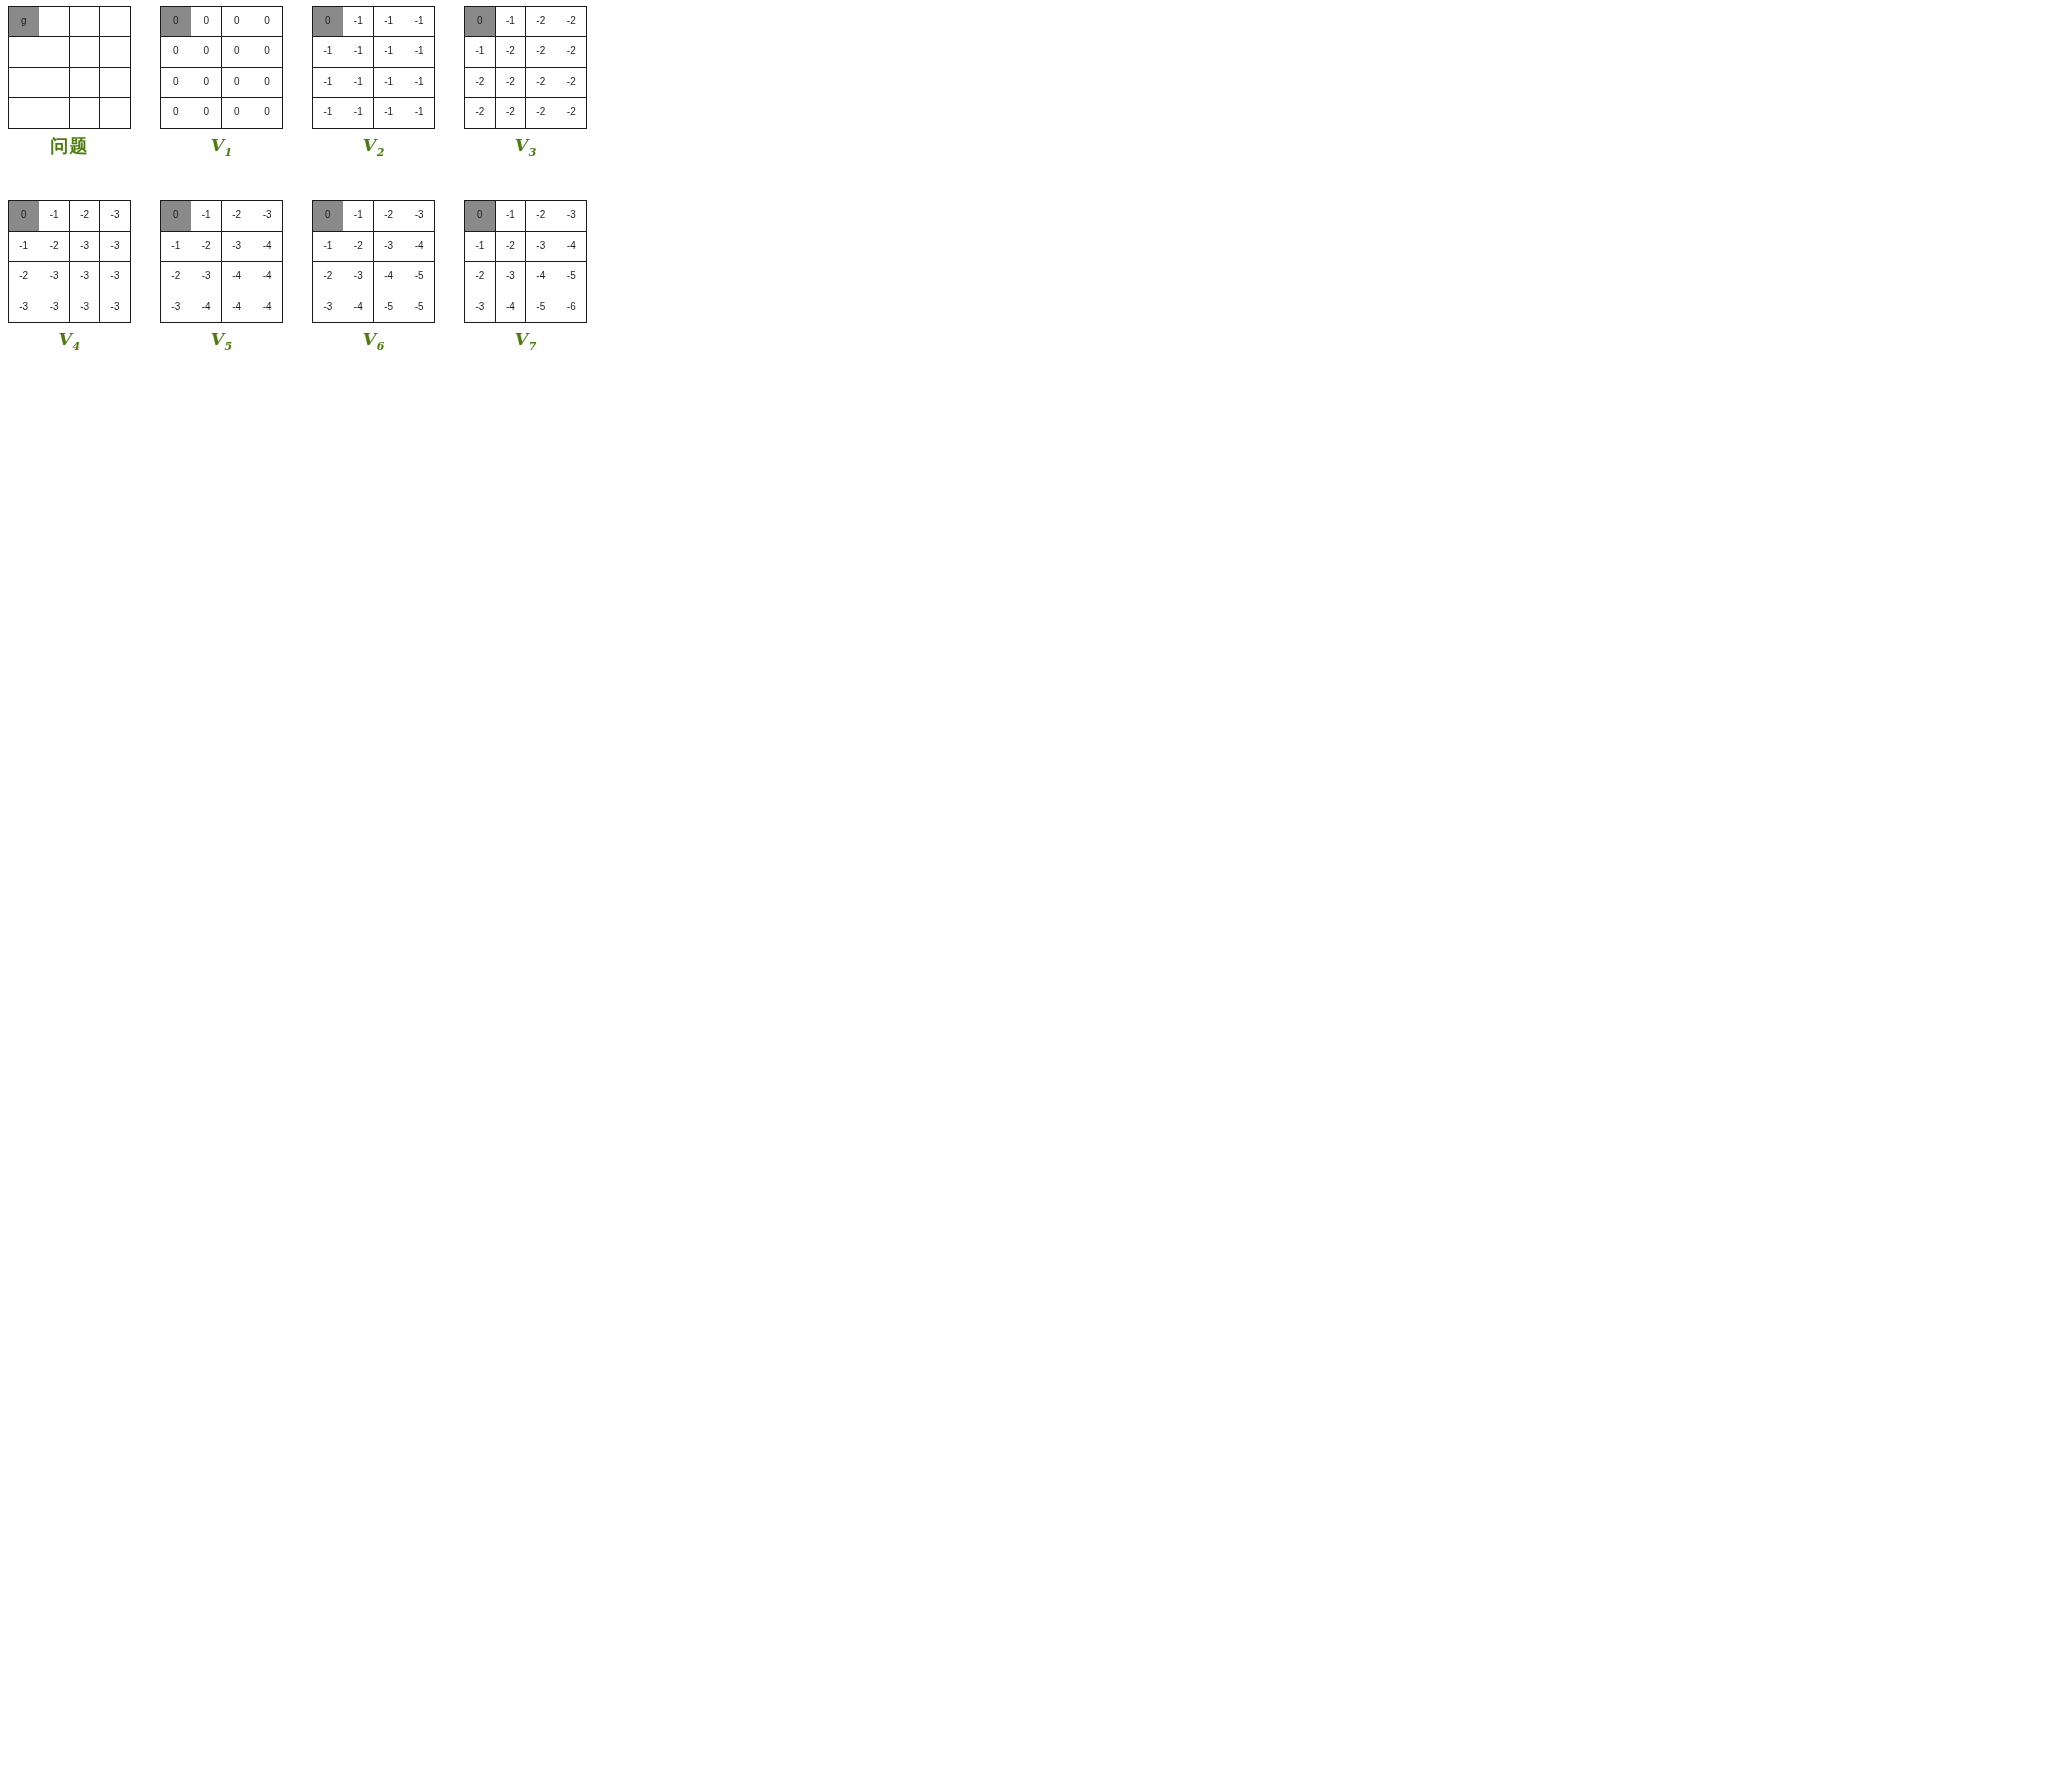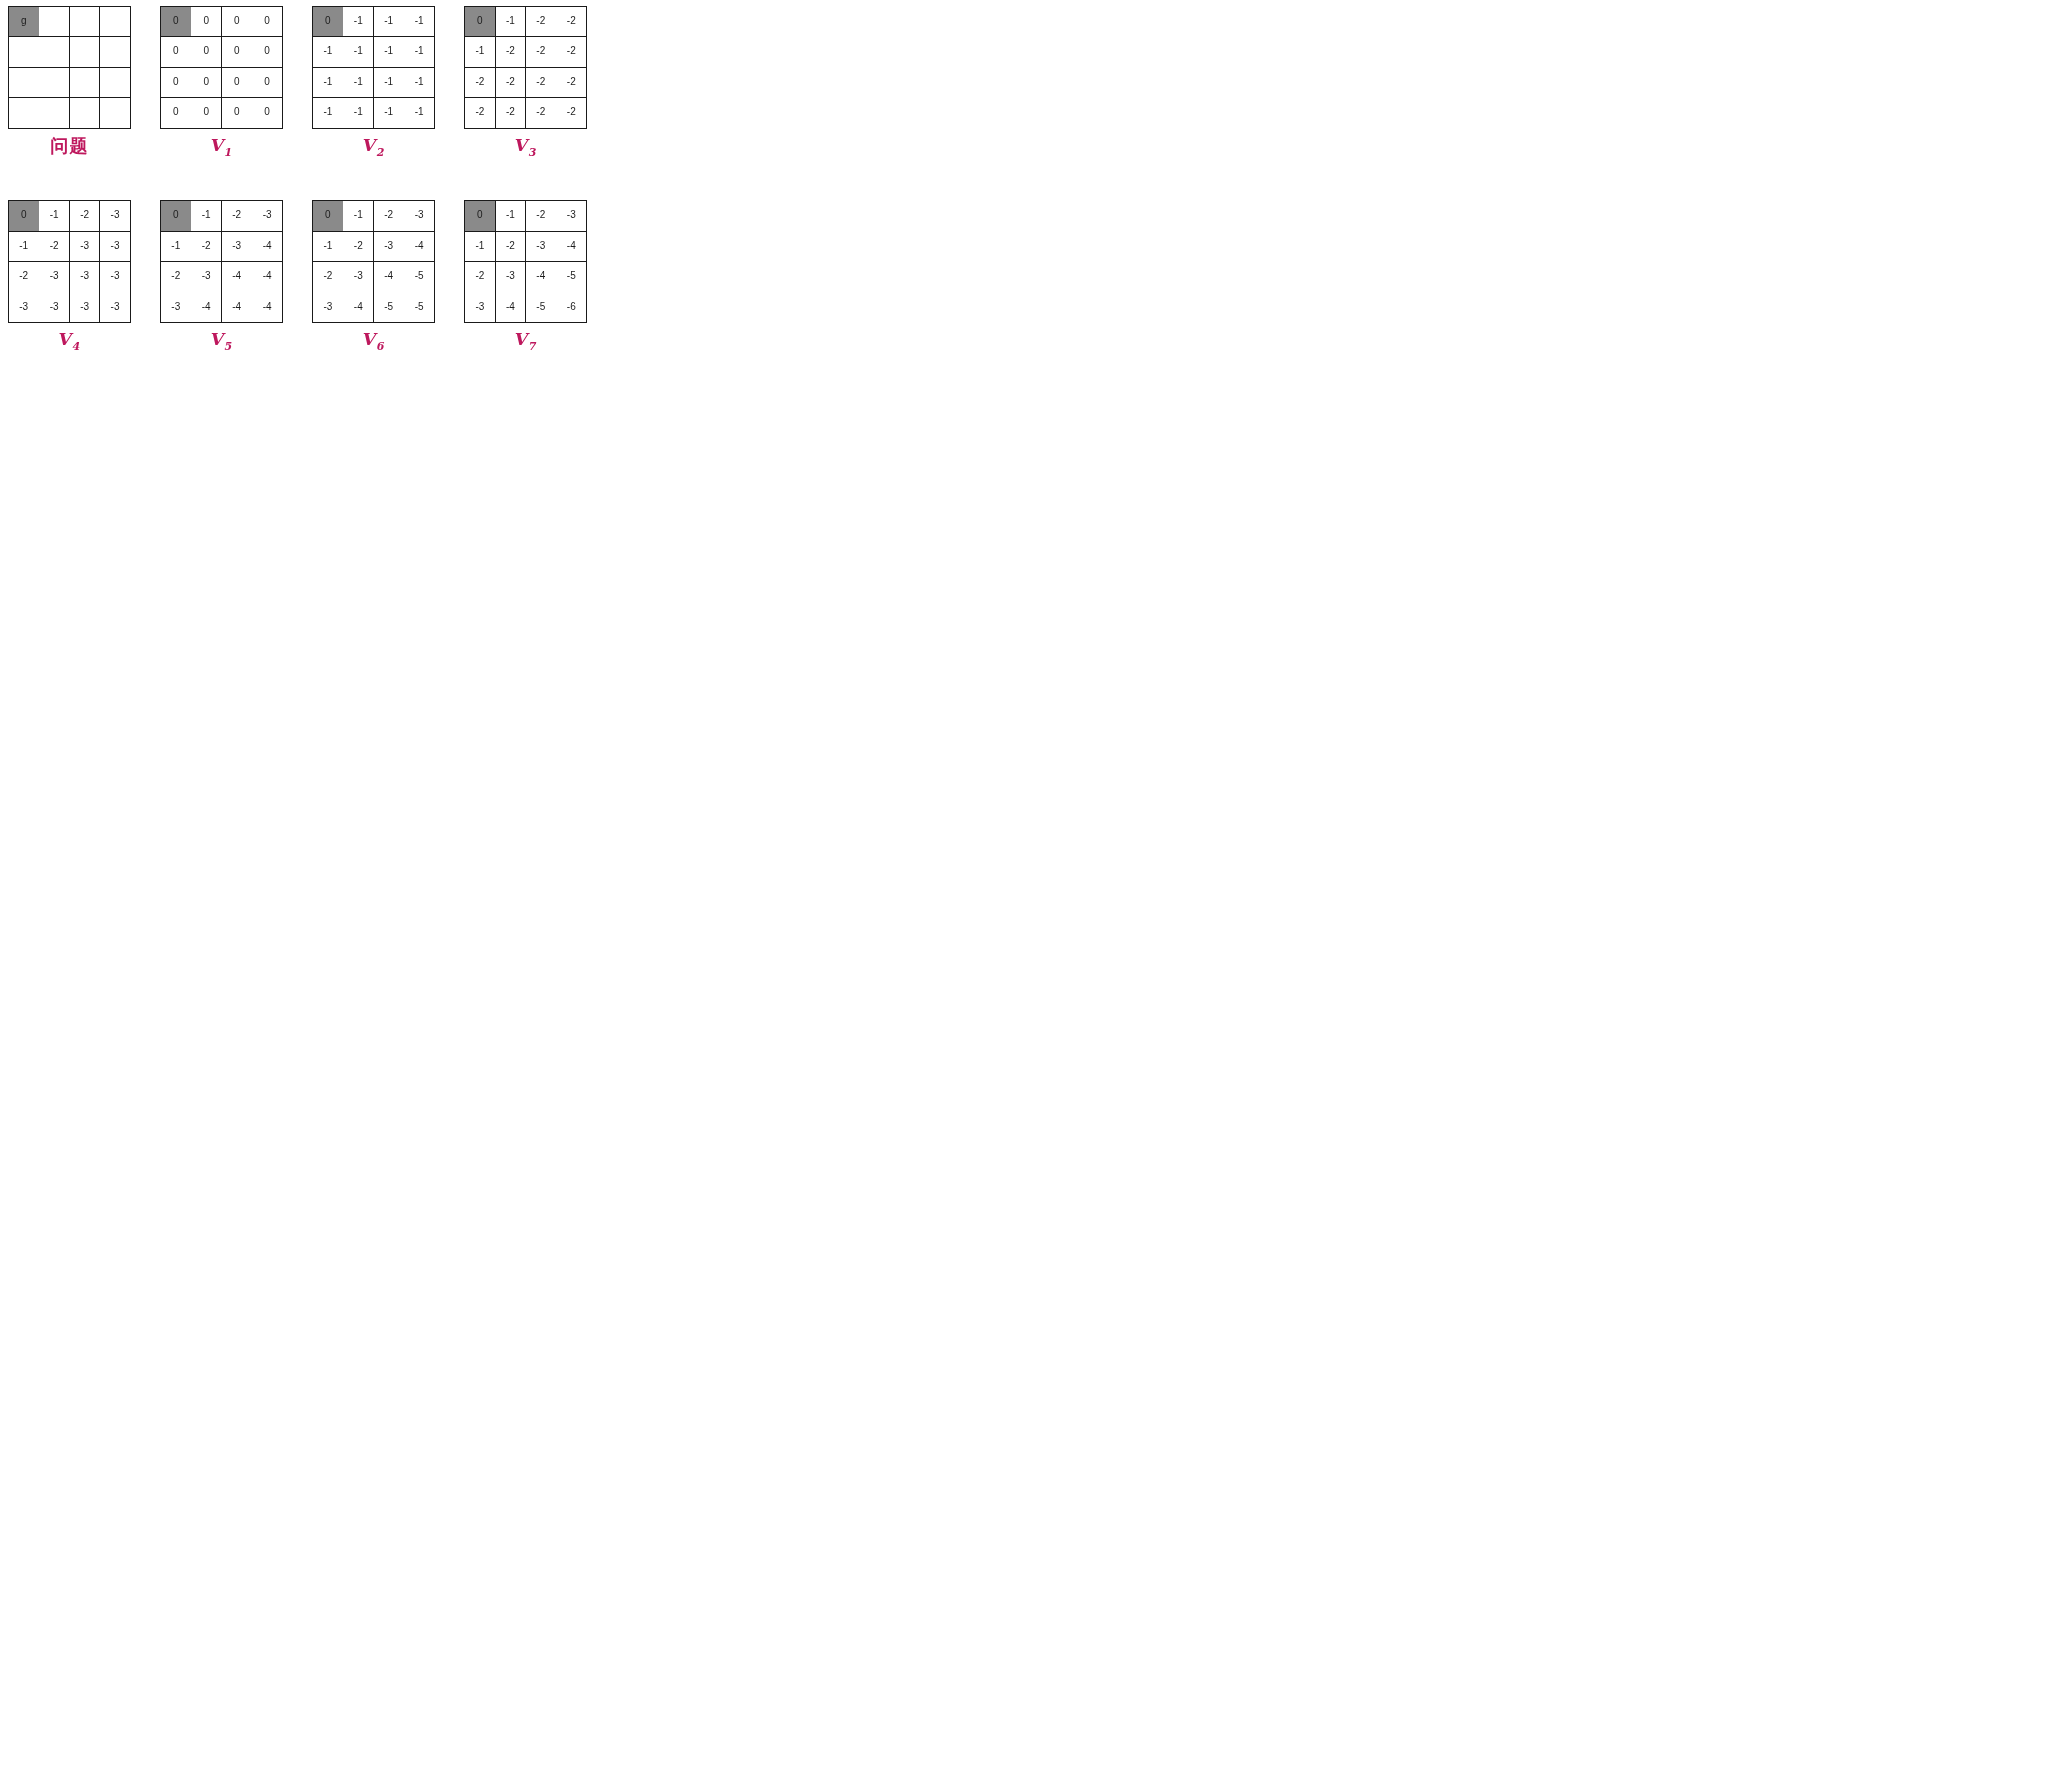--- a/index.html
+++ b/index.html
@@ -55,21 +55,21 @@
     background: #8a8a8a;
   }
   .plabel {
     margin-top: 8.3px;
     height: 26px;
     line-height: 1;
     font-family: "DejaVu Serif", serif;
     font-style: italic;
     font-weight: 700;
     font-size: 17.4px;
-    color: #be185d;
+    color: #4d7c0f;
     white-space: nowrap;
   }
   .plabel .lsub {
     font-size: 11px;
     vertical-align: -5px;
     margin-left: 0.4px;
   }
   .plabel.cjk {
     font-style: normal;
     font-size: 18px;

